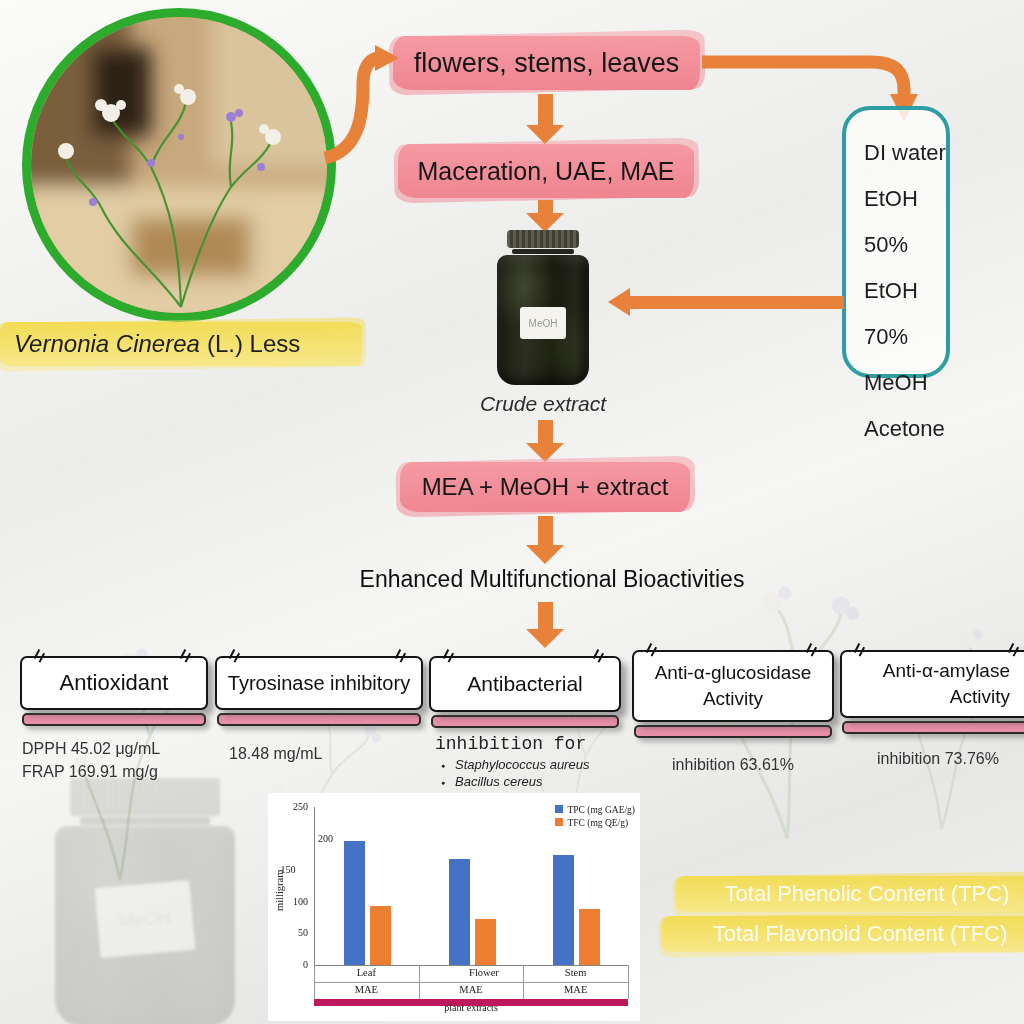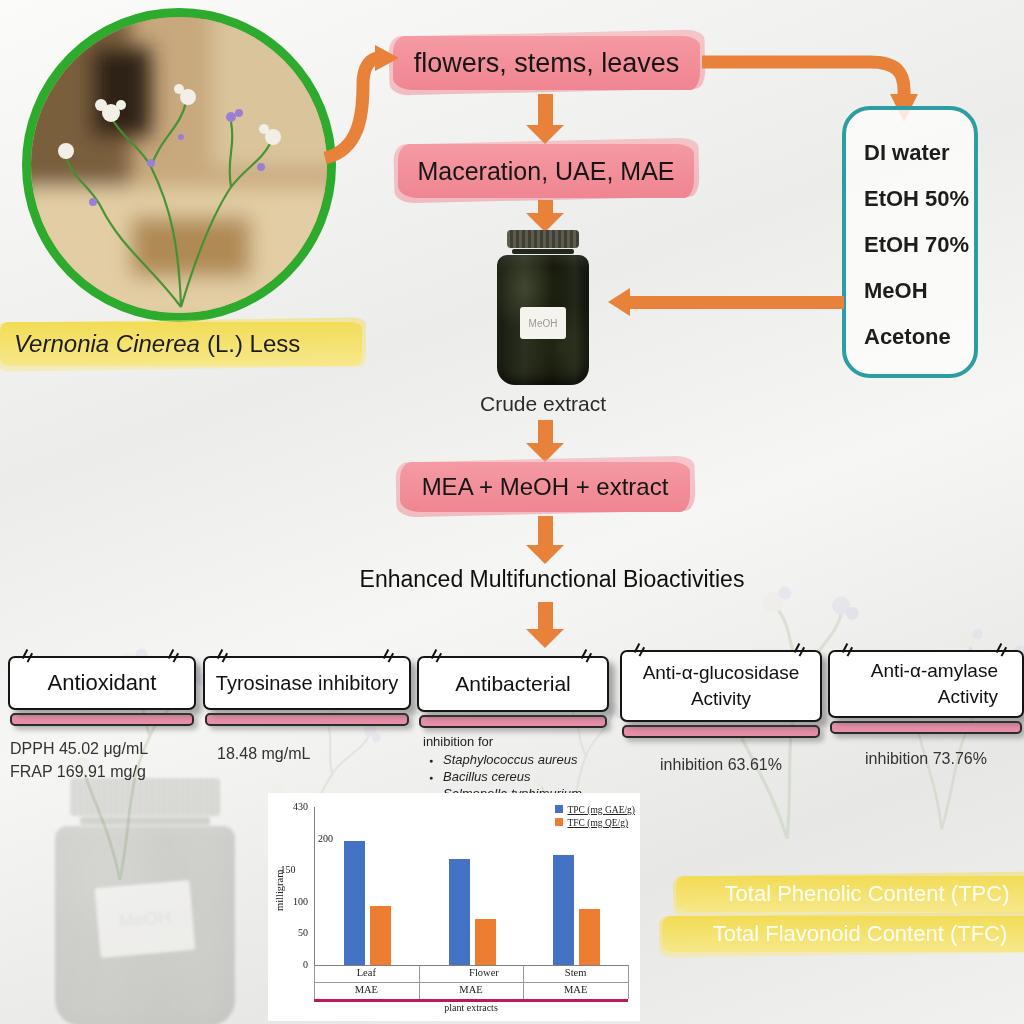--- a/index.html
+++ b/index.html
@@ -43,43 +43,43 @@
     box-shadow:inset 0 6px 8px rgba(255,255,255,.08),inset 0 -6px 10px rgba(0,0,0,.5);}
   .jar-label{position:absolute;left:50%;top:52px;transform:translateX(-50%);width:46px;height:32px;
     background:#f4f3ee;border-radius:3px;display:flex;align-items:center;justify-content:center;
     font-size:10px;color:#9a9a94;}
   .ghost{opacity:.15;filter:blur(1.5px);z-index:0;}
   .ghost .jar-body{height:200px;border-radius:12px 12px 26px 26px;}
   .ghost .jar-lid{width:150px;height:38px;}
   .ghost .jar-neck{width:130px;height:8px;}
   .ghost .jar-label{width:95px;height:70px;top:58px;font-size:18px;transform:translateX(-50%) rotate(-5deg);}
   
-  .result-group{z-index:1;}
+  .result-group{z-index:1;margin-left:12px;}
   .result-box{position:relative;background:#fff;border:2.5px solid #151515;border-radius:7px;
     display:flex;align-items:center;justify-content:center;text-align:center;
     box-shadow:6px 6px 6px rgba(70,70,70,.45);color:#111;}
   .mark{position:absolute;top:-9px;width:2px;height:10px;background:#111;transform:rotate(28deg);box-shadow:6px 1px 0 #111;}
   .m-left{left:14px;} .m-right{right:22px;}
   .pink-bar{height:9px;background:#e990a9;border:2px solid #2a2a2a;border-radius:5px;margin:3px 2px 0;
     box-shadow:4px 4px 5px rgba(70,70,70,.35);}
   .result-lines{margin-top:11px;font-size:16px;color:#333;line-height:23px;}
-  .small-note{margin-top:6px;font-size:13px;color:#222;padding-left:6px;}
+  .small-note{margin-top:6px;font-size:18px;color:#222;padding-left:6px;font-family:Liberation Mono, monospace;}
   .bullets{margin-top:2px;font-size:13px;font-style:italic;color:#222;}
   .bullets div{position:relative;padding-left:26px;line-height:17px;}
   .bullets div::before{content:"●";font-size:7px;position:absolute;left:12px;top:1px;font-style:normal;}
   
   #chart{background:#fff;z-index:2;font-family:"Liberation Serif",serif;color:#222;}
   #plot{position:absolute;left:46px;top:14px;width:314px;height:158px;
     border-left:1px solid #808080;border-bottom:1px solid #808080;}
   .bar{position:absolute;bottom:0;}
   .ytick{position:absolute;left:0;width:40px;text-align:right;font-size:10px;}
   #legend{position:absolute;right:5px;top:12px;}
-  .legend-row{display:flex;align-items:flex-start;gap:4px;font-size:9.5px;margin-bottom:3px;text-decoration:underline;}
+  .legend-row{display:flex;align-items:flex-start;gap:4px;font-size:9.5px;margin-bottom:3px;}
   .swatch{width:8px;height:8px;display:inline-block;}
-  #cats{position:absolute;left:46px;top:172px;width:314px;height:34px;border-bottom:3px solid #be185d;}
+  #cats{position:absolute;left:46px;top:172px;width:314px;height:34px;border-bottom:7px solid #be185d;}
   .cat-cell{position:absolute;text-align:center;font-size:10.5px;}
   .row1{top:2px;} .row2{top:19px;}
   .vline{position:absolute;top:0;width:1px;height:34px;background:#999;}
   .hline{position:absolute;left:0;top:17px;width:100%;height:1px;background:#999;}
   #ylab{position:absolute;left:6px;top:118px;transform:rotate(-90deg);transform-origin:left top;font-size:10.5px;}
   #xlab{position:absolute;left:46px;top:209px;width:314px;text-align:center;font-size:10px;}
   .t-italic{font-style:italic;}
 </style>
 </head>
 <body>
@@ -179,21 +179,21 @@
   <div class="abs arrow-down" style="left:526px;top:94px;width:38px;height:50px;">
     <div class="shaft"></div>
     <div class="head"></div>
   </div>
 
   <div class="abs arrow-down" style="left:526px;top:200px;width:38px;height:32px;">
     <div class="shaft"></div>
     <div class="head"></div>
   </div>
 
-  <div class="abs solventbox" style="left:842px;top:106px;width:136px;height:272px;box-sizing:border-box;font-weight:bold;">
+  <div class="abs solventbox" style="left:842px;top:106px;width:108px;height:272px;box-sizing:border-box;">
     <div class="sv">DI water</div>
     <div class="sv">EtOH 50%</div>
     <div class="sv">EtOH 70%</div>
     <div class="sv">MeOH</div>
     <div class="sv">Acetone</div>
   </div>
 
   <div class="abs z1" style="left:497px;top:230px;width:92px;height:156px;">
     <div class="jar-lid"></div>
     <div class="jar-neck"></div>
@@ -202,21 +202,21 @@
           <span>MeOH</span>
         </div>
     </div>
   </div>
 
   <div class="abs arrow-left" style="left:608px;top:288px;width:236px;height:28px;">
     <div class="headl"></div>
     <div class="shafth"></div>
   </div>
 
-  <div class="abs z1" style="left:443px;top:392px;width:200px;text-align:center;font-size:21px;color:#2c2c2c;">
+  <div class="abs z1" style="left:443px;top:392px;width:200px;text-align:center;font-size:21px;color:#2c2c2c;font-style:italic;">
     <span>Crude extract</span>
   </div>
 
   <div class="abs arrow-down" style="left:526px;top:420px;width:38px;height:42px;">
     <div class="shaft"></div>
     <div class="head"></div>
   </div>
 
   <div class="abs brush" style="left:400px;top:462px;width:290px;height:50px;font-size:24px;">
     <span>MEA + MeOH + extract</span>
@@ -308,21 +308,21 @@
         <div class="bar" style="left: 54.8333px; width: 21px; height: 58.776px; background: rgb(237, 125, 49);"></div>
         <div class="bar" style="left: 159.5px; width: 21px; height: 46.136px; background: rgb(237, 125, 49);"></div>
         <div class="bar" style="left: 264.167px; width: 21px; height: 55.616px; background: rgb(237, 125, 49);"></div>
       </div>
     <div id="yticks">
         <div class="ytick" style="top: 166px;">0</div>
         <div class="ytick" style="top: 134.4px;">50</div>
         <div class="ytick" style="top: 102.8px;">100</div>
         <div class="ytick" style="top: 71.2px; text-align: center;">150</div>
         <div class="ytick" style="top: 39.6px; margin-left: 25px;">200</div>
-        <div class="ytick" style="top: 8px;">430</div>
+        <div class="ytick" style="top: 8px;">250</div>
       </div>
     <div id="legend">
         <div class="legend-row">
           <span class="swatch" style="background: rgb(68, 114, 196);"></span>
           <span>TPC (mg GAE/g)</span>
         </div>
         <div class="legend-row">
           <span class="swatch" style="background: rgb(237, 125, 49);"></span>
           <span>TFC (mg QE/g)</span>
         </div>

